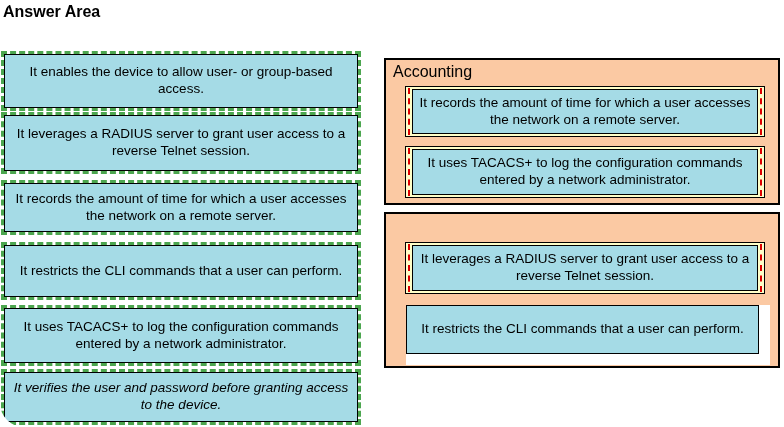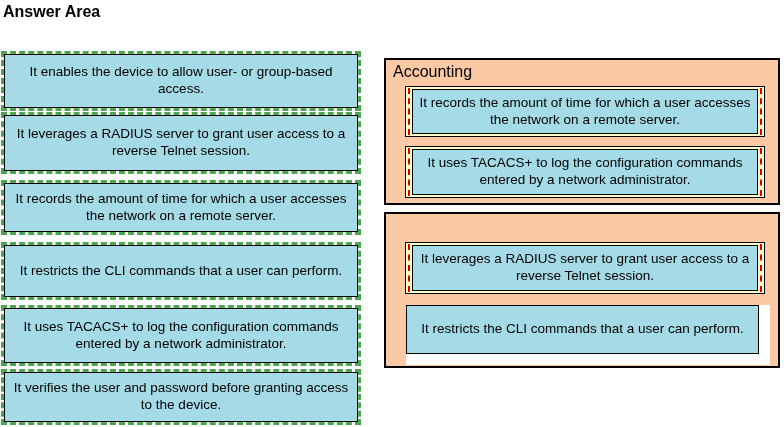--- a/index.html
+++ b/index.html
@@ -4,20 +4,21 @@
 <style>
   html, body { margin: 0; padding: 0; background: #ffffff; }
   #screen {
     position: relative;
     width: 784px;
     height: 427px;
     background: #ffffff;
     font-family: "Liberation Sans", sans-serif;
     color: #000;
     overflow: hidden;
+    border-radius: 24px;
   }
   .page-title {
     position: absolute;
     left: 3px;
     top: 3px;
     font-size: 16px;
     font-weight: bold;
     color: #000;
   }
 
@@ -41,21 +42,21 @@
     text-align: center;
     font-size: 13.5px;
     line-height: 1.25;
     padding: 2px 4px;
   }
   .src1 { top: 51px;  height: 60px; }
   .src2 { top: 112px; height: 62px; }
   .src3 { top: 180px; height: 55px; }
   .src4 { top: 242px; height: 58px; }
   .src5 { top: 305px; height: 61px; }
-  .src6 { top: 369px; height: 56px; }
+  .src6 { top: 369px; height: 56px; font-style: italic; }
 
   
   .panel {
     position: absolute;
     left: 384px;
     width: 396px;
     background: #FBC9A3;
     border: 2px solid #000;
     box-sizing: border-box;
   }

